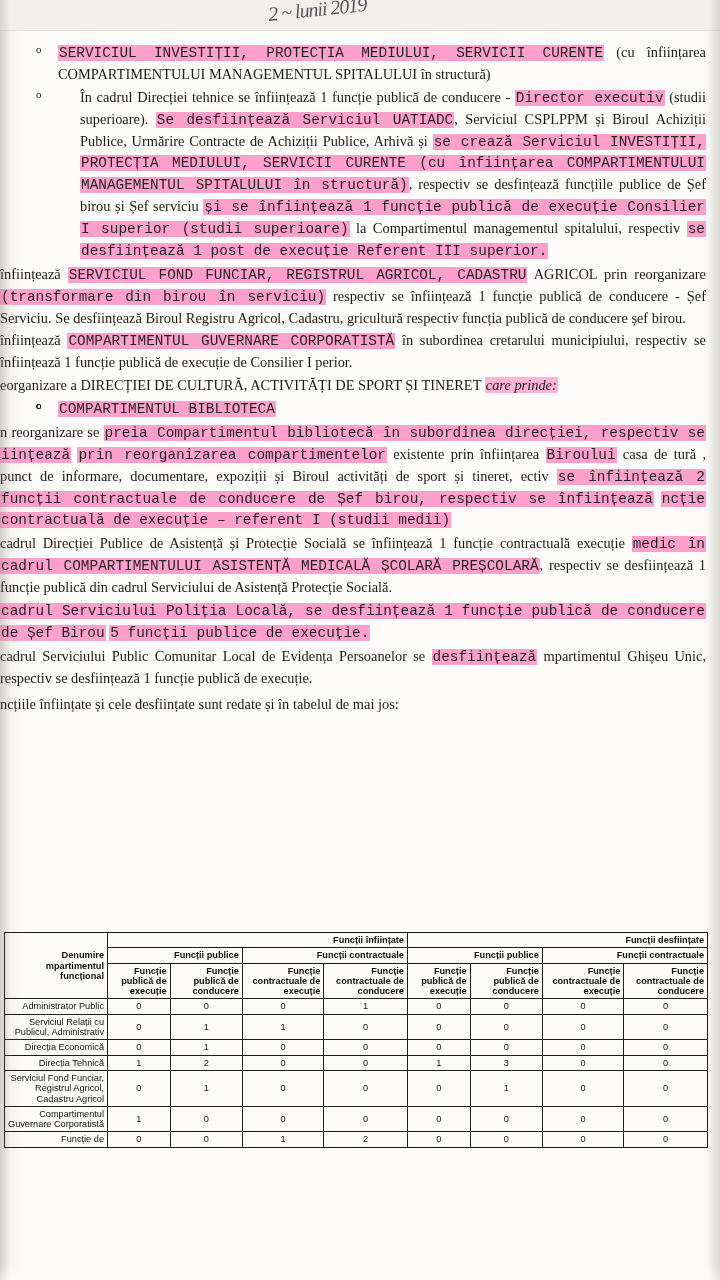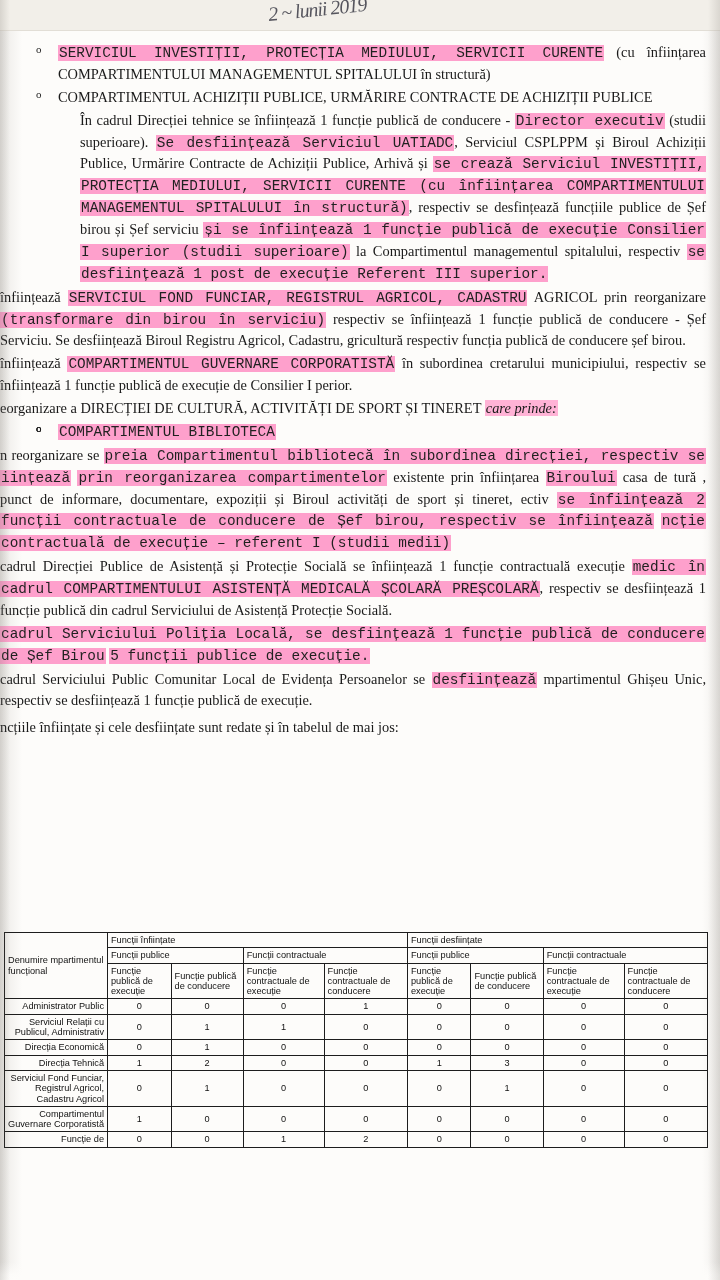--- a/index.html
+++ b/index.html
@@ -119,22 +119,22 @@
     font-size: 9.2px;
     line-height: 1.12;
     color: #111;
   }
   table.fn th, table.fn td {
     border: 1px solid #1d1d1d;
     padding: 2px 3px;
     vertical-align: top;
   }
   table.fn th {
-    font-weight: normal;
-    text-align: left;
+    font-weight: bold;
+    text-align: right;
     vertical-align: middle;
   }
   table.fn td.num {
     text-align: center;
     vertical-align: middle;
   }
   table.fn td.lbl {
     text-align: right;
     width: 96px;
   }
@@ -173,21 +173,20 @@
 
   <div class="body-text">
 
     <p class="ind-bullet">
       <span class="marker">o</span>
       <span class="hl">SERVICIUL INVESTIȚII, PROTECȚIA MEDIULUI, SERVICII CURENTE</span><span> (cu înființarea COMPARTIMENTULUI MANAGEMENTUL SPITALULUI în structură)</span>
     </p>
 
     <p class="ind-bullet">
       <span class="marker">o</span>
-      <span>COMPARTIMENTUL ACHIZIȚII PUBLICE, URMĂRIRE CONTRACTE DE ACHIZIȚII PUBLICE</span>
     </p>
 
     <p class="ind-sub">
       <span>În cadrul Direcției tehnice se înființează 1 funcție publică de conducere - </span><span class="hl">Director executiv</span><span> (studii superioare). </span><span class="hl">Se desființează Serviciul UATIADC</span><span>, Serviciul CSPLPPM și Biroul Achiziții Publice, Urmărire Contracte de Achiziții Publice, Arhivă și </span><span class="hl">se crează Serviciul INVESTIȚII, PROTECȚIA MEDIULUI, SERVICII CURENTE (cu înființarea COMPARTIMENTULUI MANAGEMENTUL SPITALULUI în structură)</span><span>, respectiv se desfințează funcțiile publice de Șef birou și Șef serviciu </span><span class="hl">și se înființează 1 funcție publică de execuție Consilier I superior (studii superioare)</span><span> la Compartimentul managementul spitalului, respectiv </span><span class="hl">se desființează 1 post de execuție Referent III superior.</span>
     </p>
 
     <p class="ind-left-clip">
       <span>înființează </span><span class="hl">SERVICIUL FOND FUNCIAR, REGISTRUL AGRICOL, CADASTRU</span><span> AGRICOL prin reorganizare </span><span class="hl">(transformare din birou în serviciu)</span><span> respectiv se înființează 1 funcție publică de conducere - Șef Serviciu. Se desființează Biroul Registru Agricol, Cadastru, gricultură respectiv funcția publică de conducere șef birou.</span>
     </p>
 

